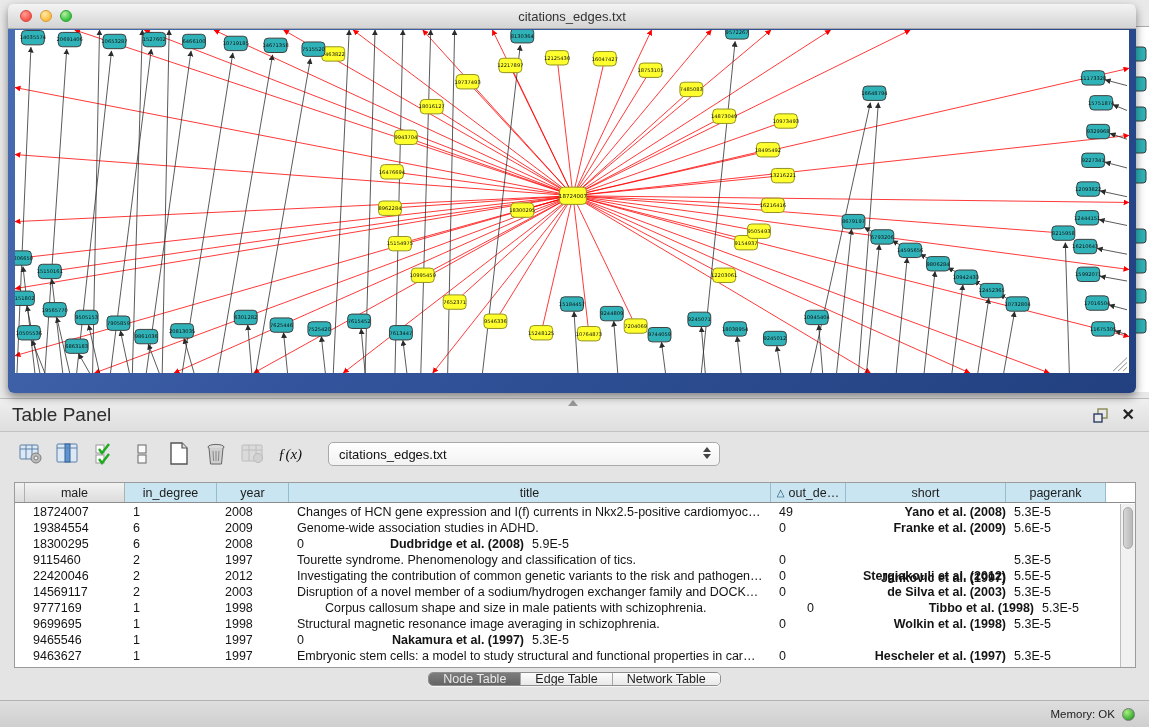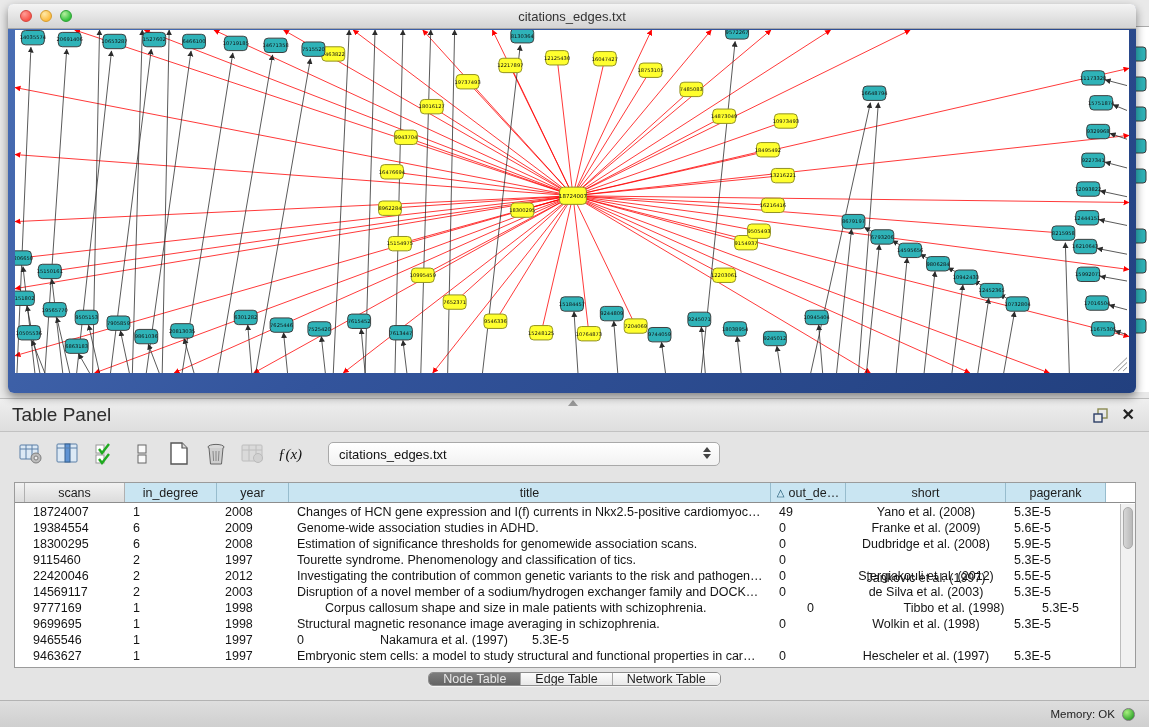--- a/index.html
+++ b/index.html
@@ -52,21 +52,21 @@
 
   .tbl { position:absolute; left:14px; top:84px; width:1122px; height:186px;
     background:#fff; border:1px solid #9b9b9b; overflow:hidden; }
   .thead { display:flex; height:20px; border-bottom:1px solid #8d8d8d; font-size:12.5px; color:#1c1c1c; }
   .th { background:#c9e5f2; border-right:1px solid #97bccd; display:flex; align-items:center; justify-content:center; overflow:hidden; white-space:nowrap;}
   .th.gray { background:linear-gradient(#f2f2f2,#dcdcdc); border-right:1px solid #b0b0b0;}
   .th .sort-tri { font-size:10px; margin-right:4px; color:#14506b; }
   .tbody { position:absolute; left:0; top:21px; right:15px; bottom:0; }
   .tr { display:flex; height:16px; align-items:center; font-size:12.5px; color:#141414; white-space:nowrap; }
   .td { overflow:hidden; padding-left:8px; }
-  .td.center { text-align:center; padding-left:0; }
+  .td.center { text-align:right; padding-left:0;font-weight:bold; }
   .vscroll { position:absolute; right:0; top:21px; width:15px; bottom:0;
     background:#f1f1f1; border-left:1px solid #bdbdbd; }
   .vthumb { position:absolute; left:2px; top:3px; width:10px; height:42px; border-radius:6px;
     background:linear-gradient(90deg,#d6d6d6,#b9b9b9); border:1px solid #aaa; }
 
   .tabs-row { position:absolute; left:0; right:0; top:274px; display:flex; justify-content:center; }
   .seg { display:flex; border:1px solid #8e8e8e; border-radius:5px; overflow:hidden; height:14px;
     box-shadow:0 1px 1px rgba(255,255,255,.7); }
   .seg-btn { padding:0 14px; font-size:12.5px; display:flex; align-items:center;
     background:linear-gradient(#fdfdfd,#e8e8e8); color:#1d1d1d; border-left:1px solid #a8a8a8; }
@@ -641,21 +641,21 @@
       <span class="stepper">
           <i class="up"></i>
           <i class="dn"></i>
         </span>
     </div>
   </div>
 
   <div class="tbl">
     <div class="thead">
       <div class="th gray" style="width:10px; border-right:1px solid #b0b0b0;"></div>
-    <div class="th gray" style="width: 100px;">scans</div>
+    <div class="th gray" style="width: 100px;">male</div>
         <div class="th" style="width: 92px;">in_degree</div>
         <div class="th" style="width: 72px;">year</div>
         <div class="th" style="width: 482px;">title</div>
         <div class="th" style="width: 75px;"><span class="sort-tri">△</span>out_de…</div>
         <div class="th" style="width: 160px;">short</div>
         <div class="th" style="width: 100px;">pagerank</div>
       </div>
     <div class="tbody">
         <div class="tr">
           <div style="width: 10px; flex: 0 0 auto;"></div>
@@ -675,21 +675,20 @@
           <div class="td" style="width: 482px; flex: 0 0 auto;">Genome-wide association studies in ADHD.</div>
           <div class="td" style="width: 75px; flex: 0 0 auto;">0</div>
           <div class="td center" style="width: 160px; flex: 0 0 auto;">Franke et al. (2009)</div>
           <div class="td" style="width: 100px; flex: 0 0 auto;">5.6E-5</div>
         </div>
         <div class="tr">
           <div style="width: 10px; flex: 0 0 auto;"></div>
           <div class="td" style="width: 100px; flex: 0 0 auto;">18300295</div>
           <div class="td" style="width: 92px; flex: 0 0 auto;">6</div>
           <div class="td" style="width: 72px; flex: 0 0 auto;">2008</div>
-          <div class="td" style="width: 482px; flex: 0 0 auto;">Estimation of significance thresholds for genomewide association scans.</div>
           <div class="td" style="width: 75px; flex: 0 0 auto;">0</div>
           <div class="td center" style="width: 160px; flex: 0 0 auto;">Dudbridge et al. (2008)</div>
           <div class="td" style="width: 100px; flex: 0 0 auto;">5.9E-5</div>
         </div>
         <div class="tr">
           <div style="width: 10px; flex: 0 0 auto;"></div>
           <div class="td" style="width: 100px; flex: 0 0 auto;">9115460</div>
           <div class="td" style="width: 92px; flex: 0 0 auto;">2</div>
           <div class="td" style="width: 72px; flex: 0 0 auto;">1997</div>
           <div class="td" style="width: 482px; flex: 0 0 auto;">Tourette syndrome. Phenomenology and classification of tics.</div>

